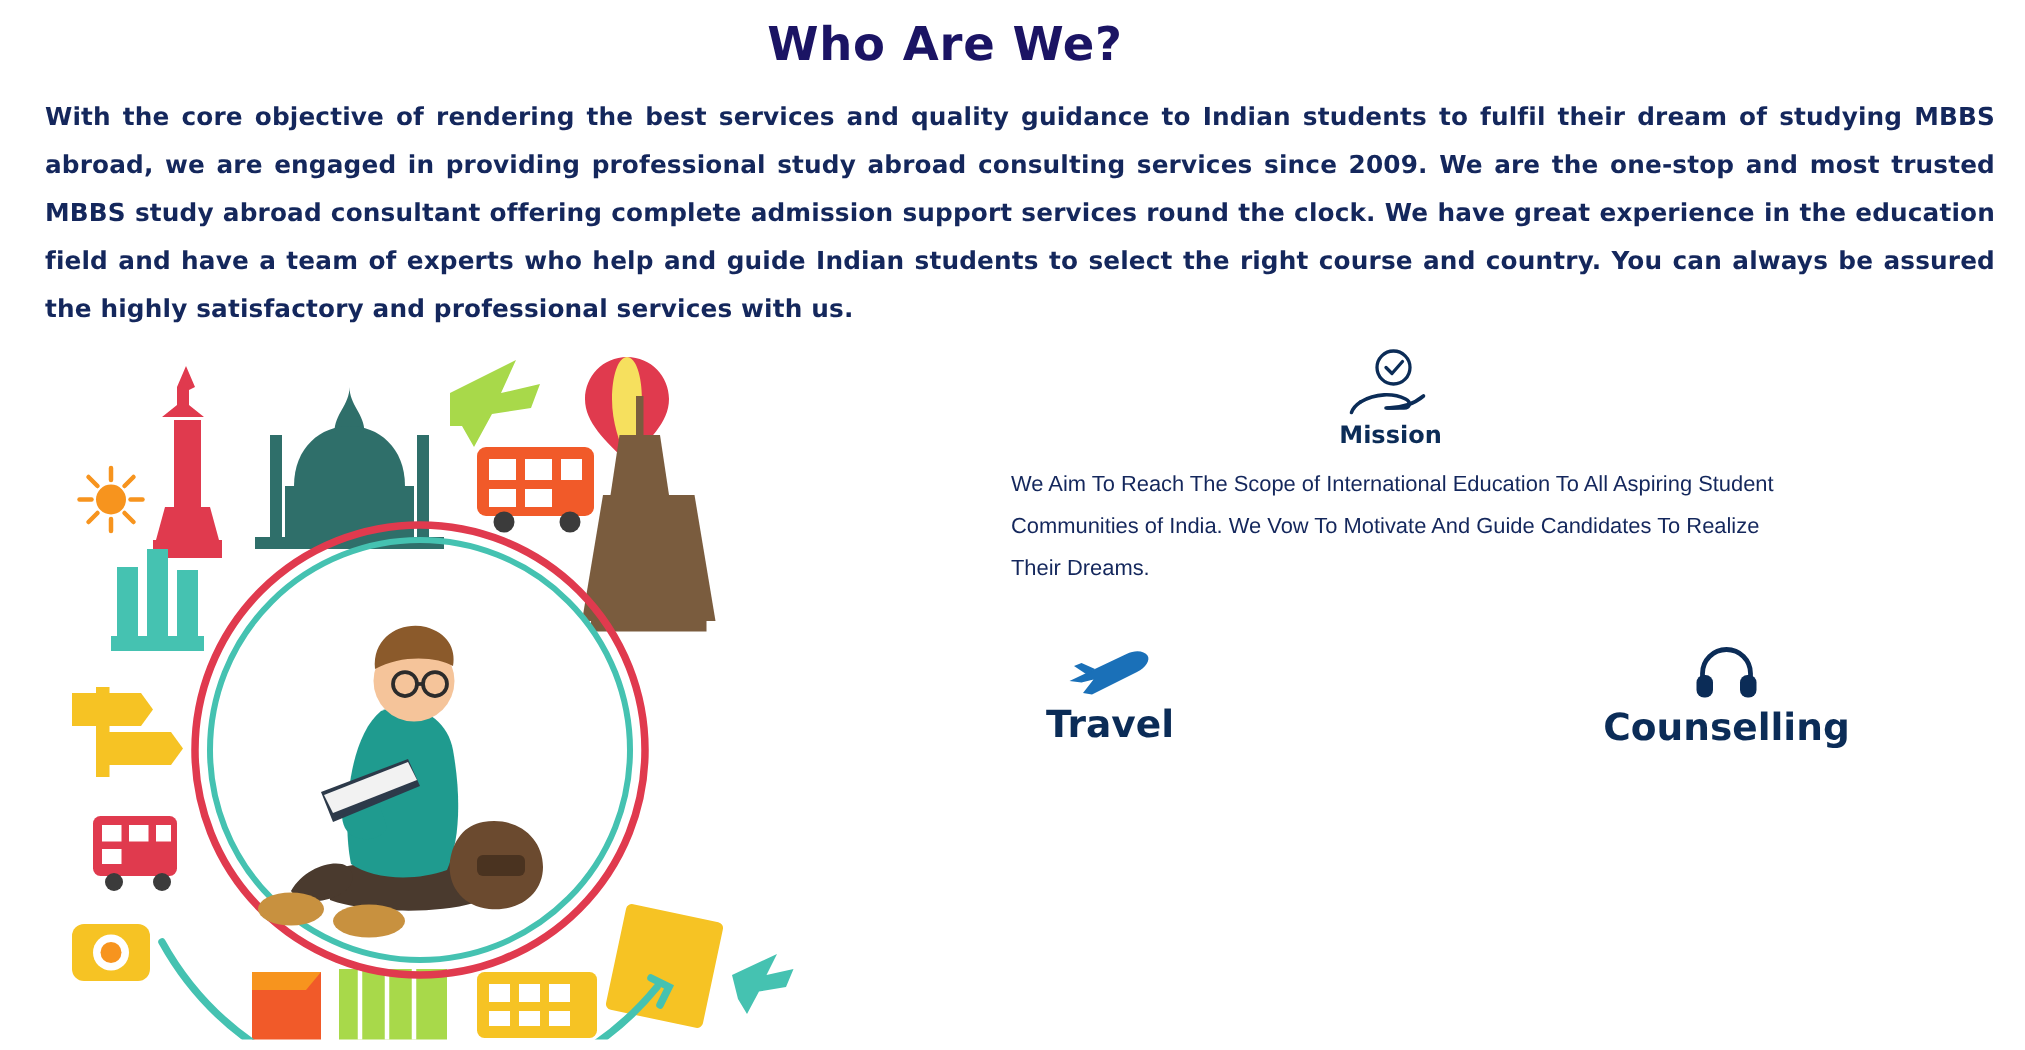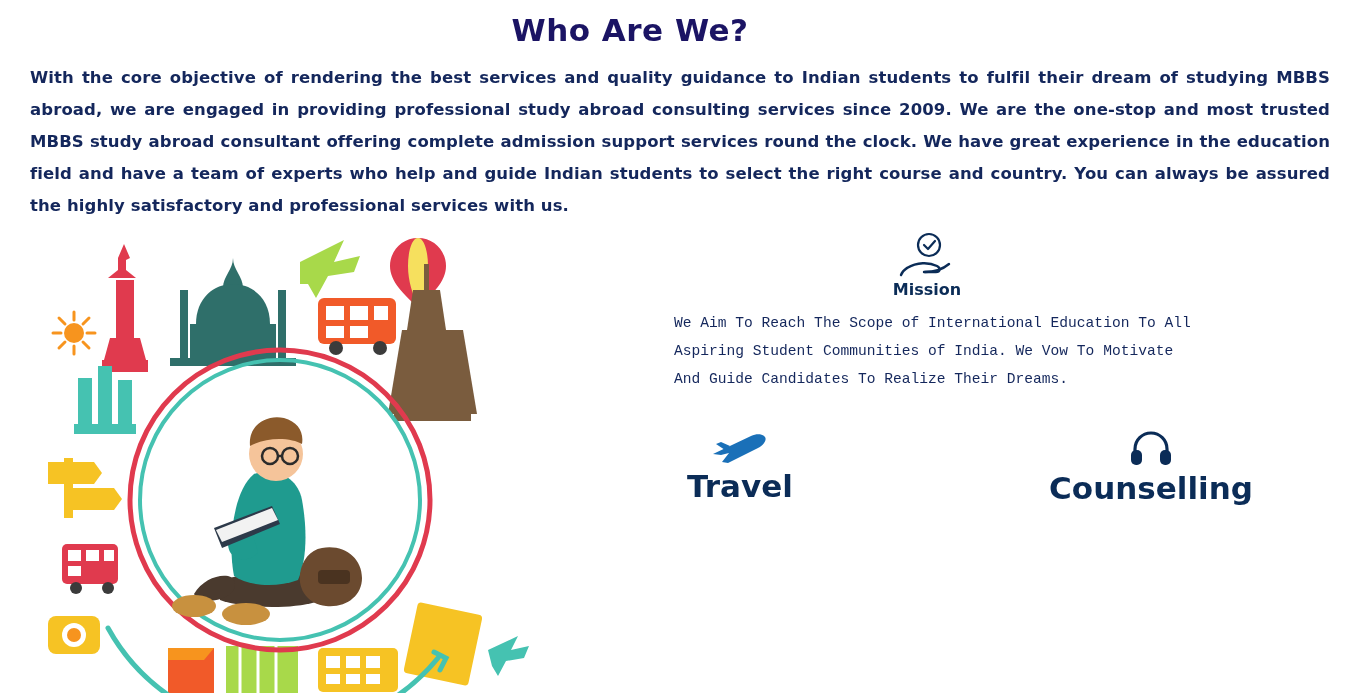--- a/index.html
+++ b/index.html
@@ -58,32 +58,32 @@
   .feature {
     position: absolute;
   }
   .feature .f-icon {
     display: block;
     text-align: center;
     line-height: 0;
   }
   .feature .f-title {
     text-align: center;
-    font-size: 31px;
+    font-size: 25px;
     font-weight: bold;
     color: #0b2c57;
     margin-top: 2px;
     font-family: "DejaVu Sans", sans-serif;
   }
   .feature .f-body {
     margin-top: 10px;
     font-size: 14.6px;
     line-height: 28px;
     color: #14275c;
-    font-family: Liberation Mono, monospace;
+    font-family: Liberation Sans, sans-serif;
   }
 
   
   #feature-mission {
     left: 662px;
     top: 232px;
     width: 530px;
   }
   #feature-mission .f-title { font-size: 16px; }
   #feature-mission .f-body { text-align: left; padding-left: 12px; }

